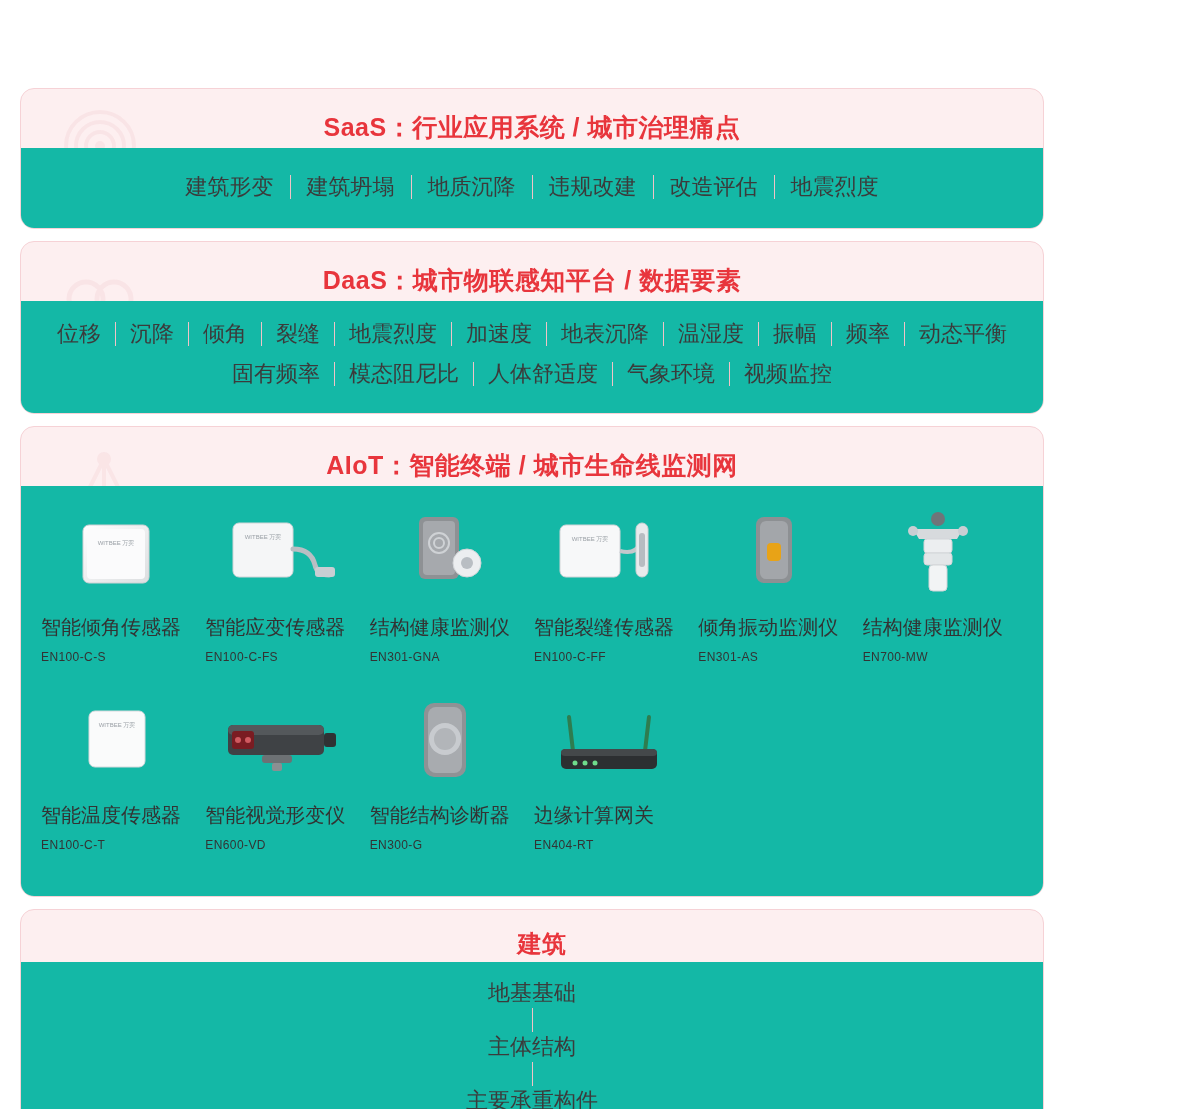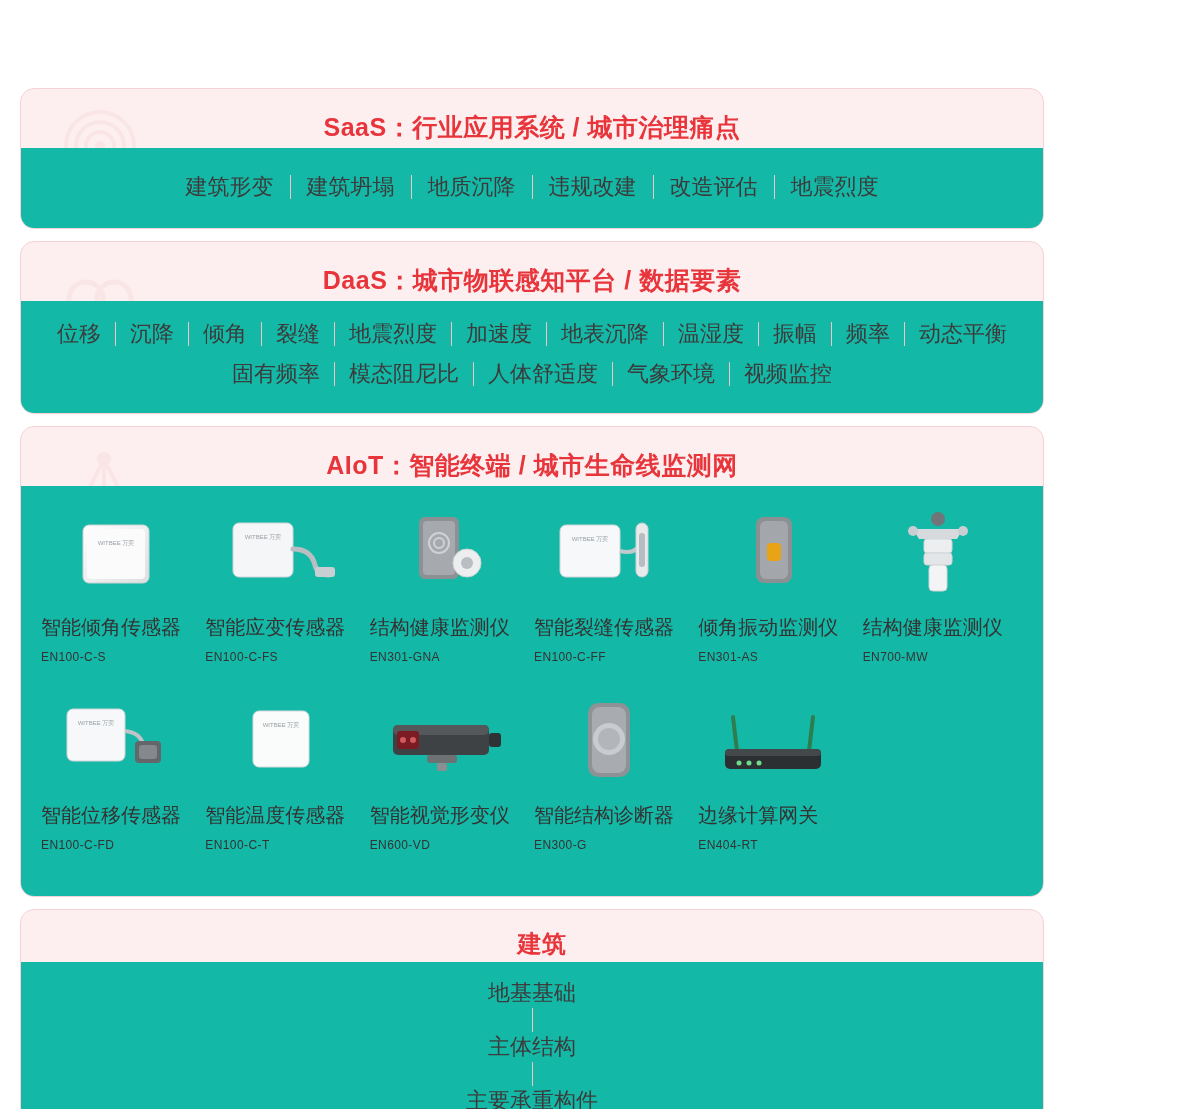--- a/index.html
+++ b/index.html
@@ -314,33 +314,20 @@
               <rect x="46" y="58" width="18" height="26" rx="4" fill="#f2f4f5" stroke="#d2d5d8"></rect>
               <circle cx="30" cy="24" r="5" fill="#c9ced3"></circle>
               <circle cx="80" cy="24" r="5" fill="#c9ced3"></circle>
             </svg>
           </div>
           <div class="device-name">结构健康监测仪</div>
           <div class="device-model">EN700-MW</div>
         </div>
 
 
-        <div class="device">
-          <div class="device-img">
-            <svg width="130" height="90" viewBox="0 0 130 90">
-              <rect x="16" y="12" width="58" height="52" rx="6" fill="#f7f8f9" stroke="#d2d5d8"></rect>
-              <text x="45" y="28" font-size="6" fill="#9aa0a6" text-anchor="middle" font-family="Liberation Sans, sans-serif">WITBEE 万宾</text>
-              <path d="M74 34 q16 2 18 14" fill="none" stroke="#bfc4c8" stroke-width="4"></path>
-              <rect x="84" y="44" width="26" height="22" rx="4" fill="#63676b"></rect>
-              <rect x="88" y="48" width="18" height="14" rx="3" fill="#85898d"></rect>
-            </svg>
-          </div>
-          <div class="device-name">智能位移传感器</div>
-          <div class="device-model">EN100-C-FD</div>
-        </div>
 
         <div class="device">
           <div class="device-img">
             <svg width="110" height="90" viewBox="0 0 110 90">
               <rect x="28" y="14" width="56" height="56" rx="6" fill="#fafbfb" stroke="#d7dadd"></rect>
               <text x="56" y="30" font-size="6" fill="#9aa0a6" text-anchor="middle" font-family="Liberation Sans, sans-serif">WITBEE 万宾</text>
             </svg>
           </div>
           <div class="device-name">智能温度传感器</div>
           <div class="device-model">EN100-C-T</div>

